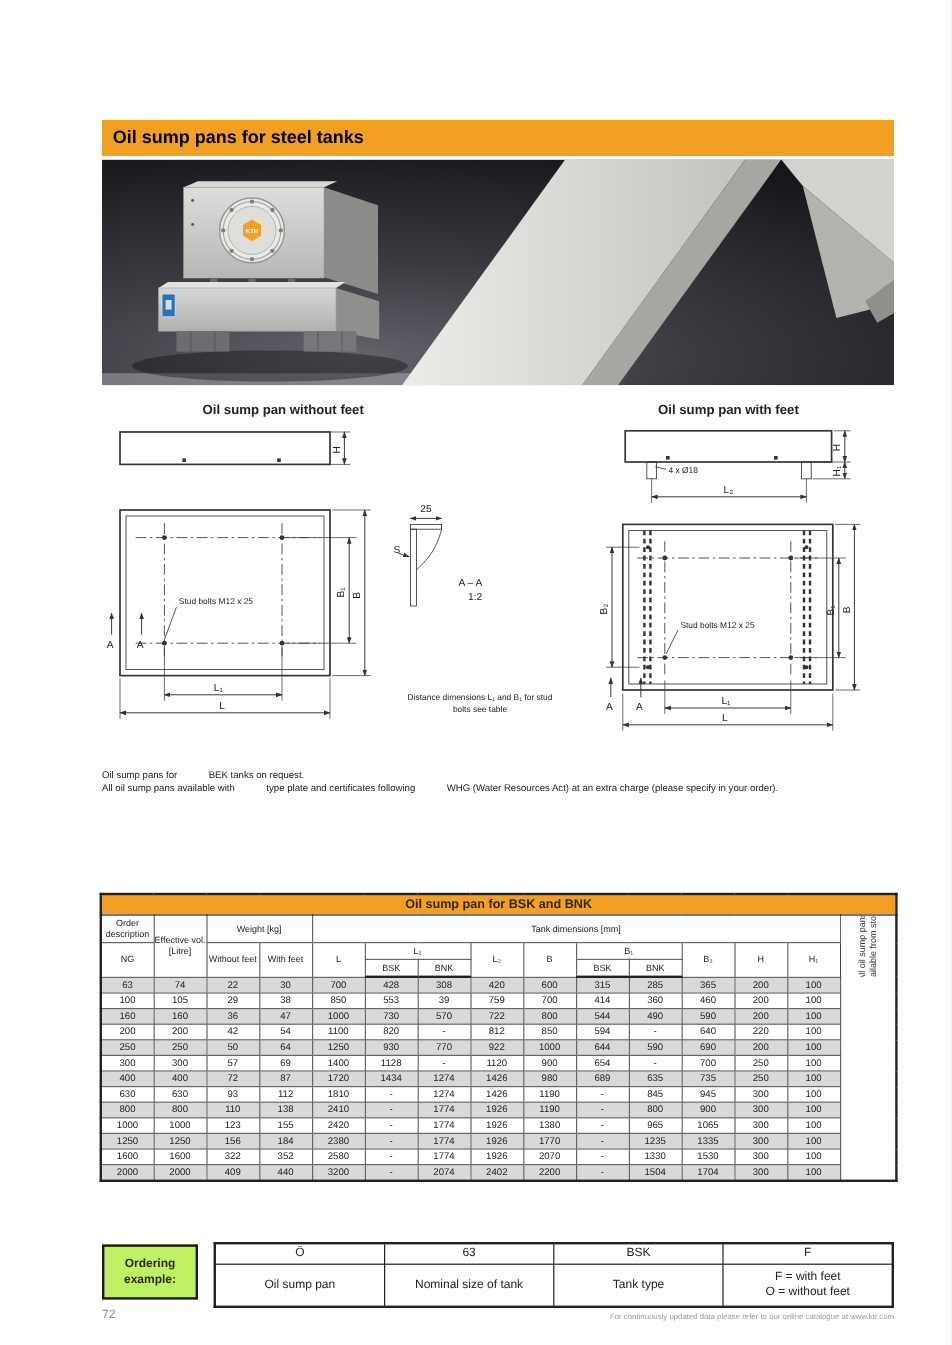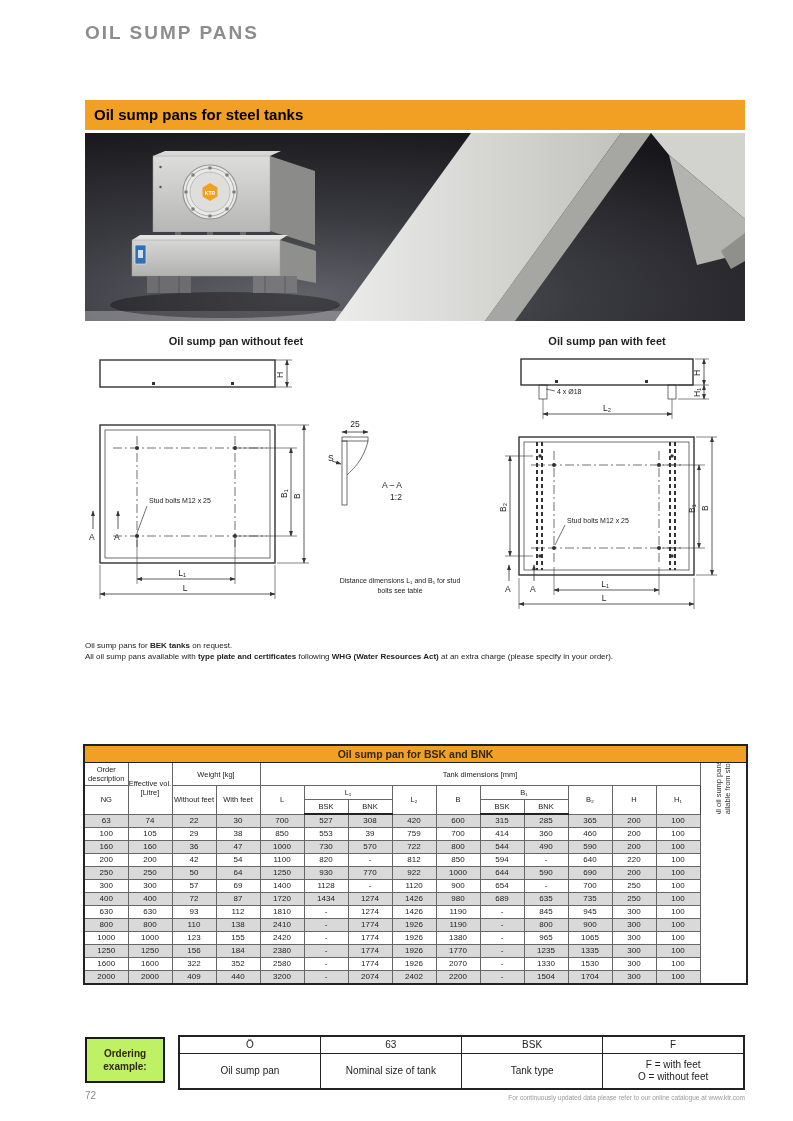--- a/index.html
+++ b/index.html
@@ -16,21 +16,21 @@
 
   
   #photo{left:85px;top:133px;width:660px;height:188px;}
 
   
   #drawings{left:85px;top:333px;width:660px;height:300px;}
   #drawings text{font-family:"Liberation Sans",sans-serif;fill:#222;}
 
   
   #notes{left:85px;top:640px;font-size:8px;line-height:11px;color:#222;}
-  #notes b{font-weight:bold;}
+  #notes b{font-weight:normal;margin-left:24px;}
 
   
   #main-table-wrap{left:83px;top:744px;width:663px;}
   table.main{border-collapse:collapse;table-layout:fixed;width:663px;border:2px solid #222;}
   table.main th, table.main td{border:1px solid #666;padding:0;text-align:center;
       font-size:7.5px;line-height:9px;background:#fff;overflow:hidden;}
   table.main .caption{background:#F2A024;color:#33260e;font-size:10.5px;font-weight:bold;
       height:16px;line-height:16px;border-bottom:1px solid #222;}
   table.main thead th{font-weight:normal;white-space:pre-line;vertical-align:middle;}
   table.main thead tr.h1 th{height:22px;}
@@ -57,21 +57,20 @@
   
   #page-number{left:85px;top:1090px;font-size:10px;color:#888;}
   #footer-note{right:48px;top:1094px;font-size:6.5px;color:#999;}
 </style>
 </head>
 <body>
 
 <div id="page">
 
   <div class="abs" id="main-title">
-    <div>OIL SUMP PANS</div>
   </div>
   <div class="abs" id="banner">Oil sump pans for steel tanks</div>
 
   <svg class="abs" id="photo" viewBox="0 0 660 188">
     <defs>
       <radialGradient id="bgG" cx="32%" cy="88%" r="95%">
         <stop offset="0%" stop-color="#63636b"></stop>
           <stop offset="45%" stop-color="#3a3a41"></stop>
         <stop offset="100%" stop-color="#17171b"></stop>
       </radialGradient>
@@ -358,21 +357,21 @@
           <th>BNK</th>
         </tr>
       </thead>
       <tbody id="tbody">
           <tr class="shade">
             <td>63</td>
             <td>74</td>
             <td>22</td>
             <td>30</td>
             <td>700</td>
-            <td>527</td>
+            <td>428</td>
             <td>308</td>
             <td>420</td>
             <td>600</td>
             <td>315</td>
             <td>285</td>
             <td>365</td>
             <td>200</td>
             <td>100</td>
           </tr>
           <tr>

